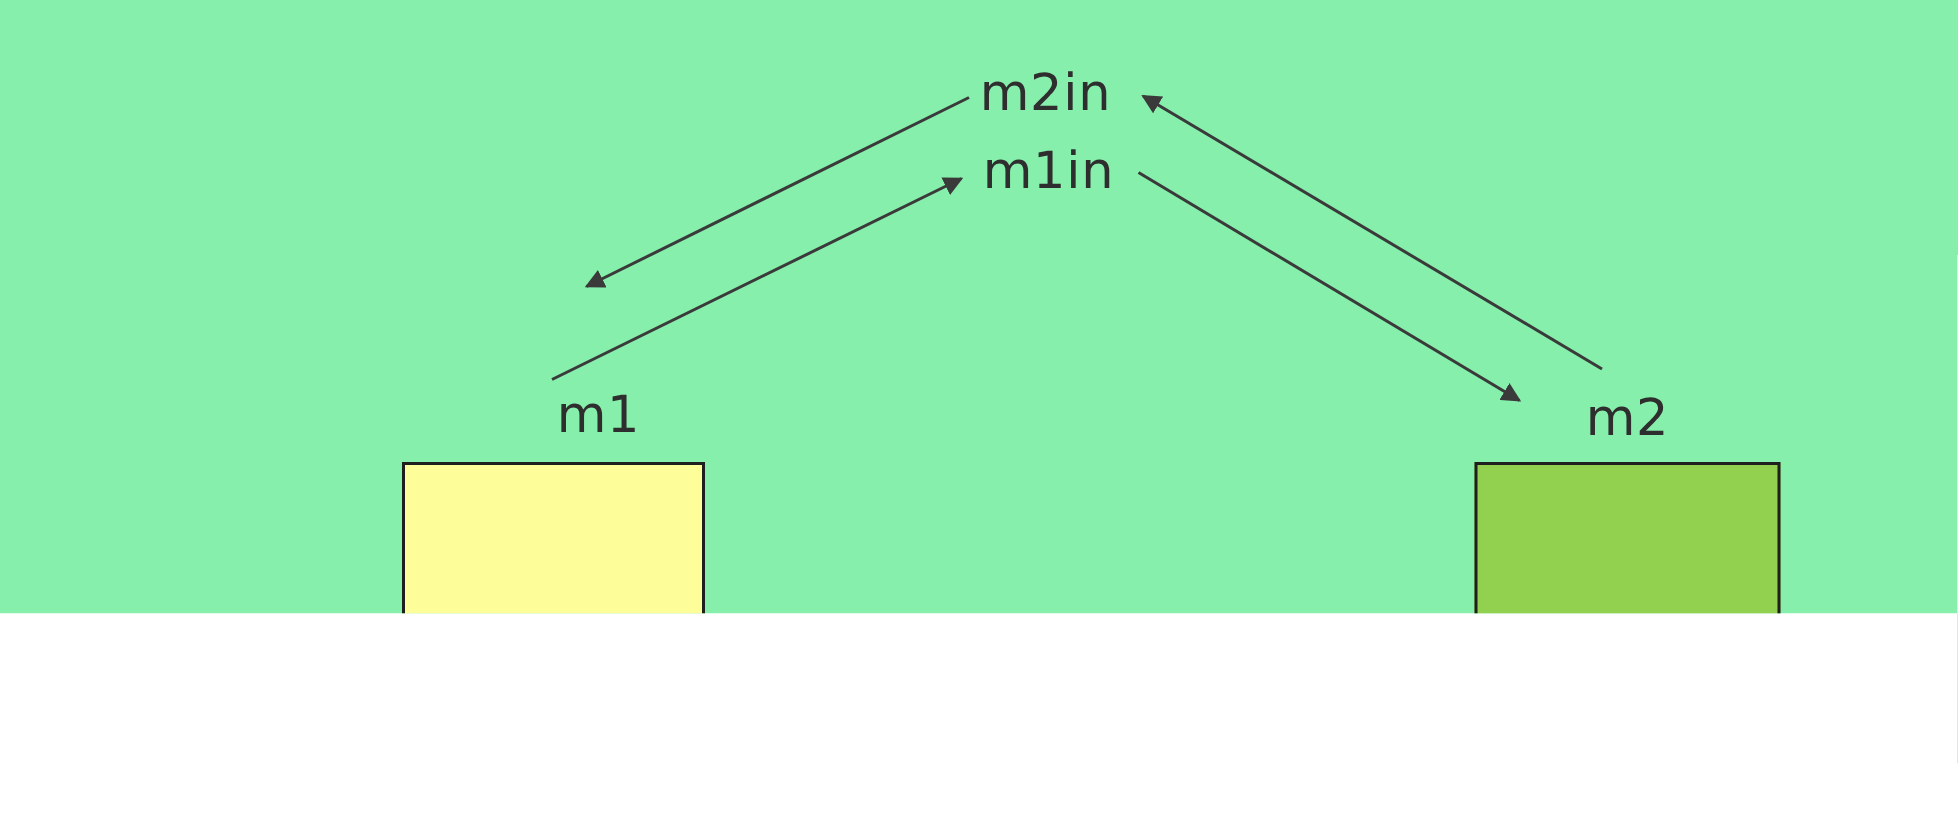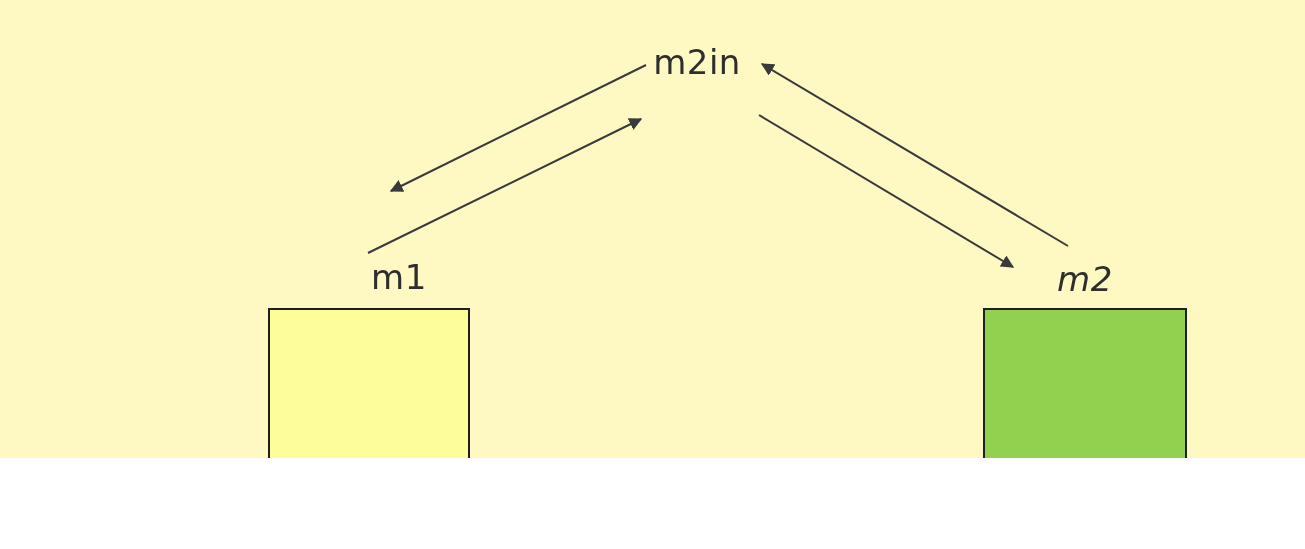--- a/index.html
+++ b/index.html
@@ -3,22 +3,22 @@
 <meta charset="utf-8">
 <style>
   html, body {
     margin: 0;
     padding: 0;
     background: #ffffff;
   }
   .canvas {
     position: relative;
     width: 1305px;
-    height: 458px;
-    background: #fef9c3;
+    height: 409px;
+    background: #86efac;
     overflow: hidden;
     font-family: "DejaVu Sans", "Liberation Sans", sans-serif;
   }
   #edges-svg {
     position: absolute;
     left: 0;
     top: 0;
     width: 1305px;
     height: 549px;
     pointer-events: none;
@@ -33,21 +33,21 @@
     letter-spacing: 0.5px;
   }
   .node-box {
     position: absolute;
     border: 2px solid #1f1f1f;
     box-sizing: border-box;
   }
   #label-m2in { left: 697px; top: 44px; }
   #label-m1in { left: 699px; top: 96px; }
   #label-m1   { left: 365px; top: 259px; margin-left: 34px; }
-  #label-m2   { left: 1085px; top: 261px; font-style: italic; }
+  #label-m2   { left: 1085px; top: 261px; }
   #box-m1 { left: 268px; top: 308px; width: 202px; height: 162px; }
   #box-m2 { left: 983px; top: 308px; width: 204px; height: 162px; }
 </style>
 </head>
 <body>
 
 <div class="canvas">
 
   <svg id="edges-svg" viewBox="0 0 1305 549" xmlns="http://www.w3.org/2000/svg">
     <defs>
@@ -56,20 +56,21 @@
       </marker>
     </defs>
   <line x1="646" y1="65" x2="391" y2="191" stroke="#3a3a3a" stroke-width="2" marker-end="url(#arrowhead)"></line>
       <line x1="368" y1="253" x2="641" y2="119" stroke="#3a3a3a" stroke-width="2" marker-end="url(#arrowhead)"></line>
       <line x1="1068" y1="246" x2="762" y2="64" stroke="#3a3a3a" stroke-width="2" marker-end="url(#arrowhead)"></line>
       <line x1="759" y1="115" x2="1013" y2="267" stroke="#3a3a3a" stroke-width="2" marker-end="url(#arrowhead)"></line>
     </svg>
 
   <div class="label" id="label-m2in" style="color: rgb(46, 46, 46);">m2in</div>
 
+  <div class="label" id="label-m1in" style="color: rgb(46, 46, 46);">m1in</div>
 
   <div class="label" id="label-m1" style="color: rgb(46, 46, 46);">m1</div>
 
   <div class="label" id="label-m2" style="color: rgb(46, 46, 46);">m2</div>
 
   <div class="node-box" id="box-m1" style="background: rgb(253, 253, 154); border-color: rgb(31, 31, 31);"></div>
 
   <div class="node-box" id="box-m2" style="background: rgb(146, 208, 80); border-color: rgb(31, 31, 31);"></div>
 
 </div>

